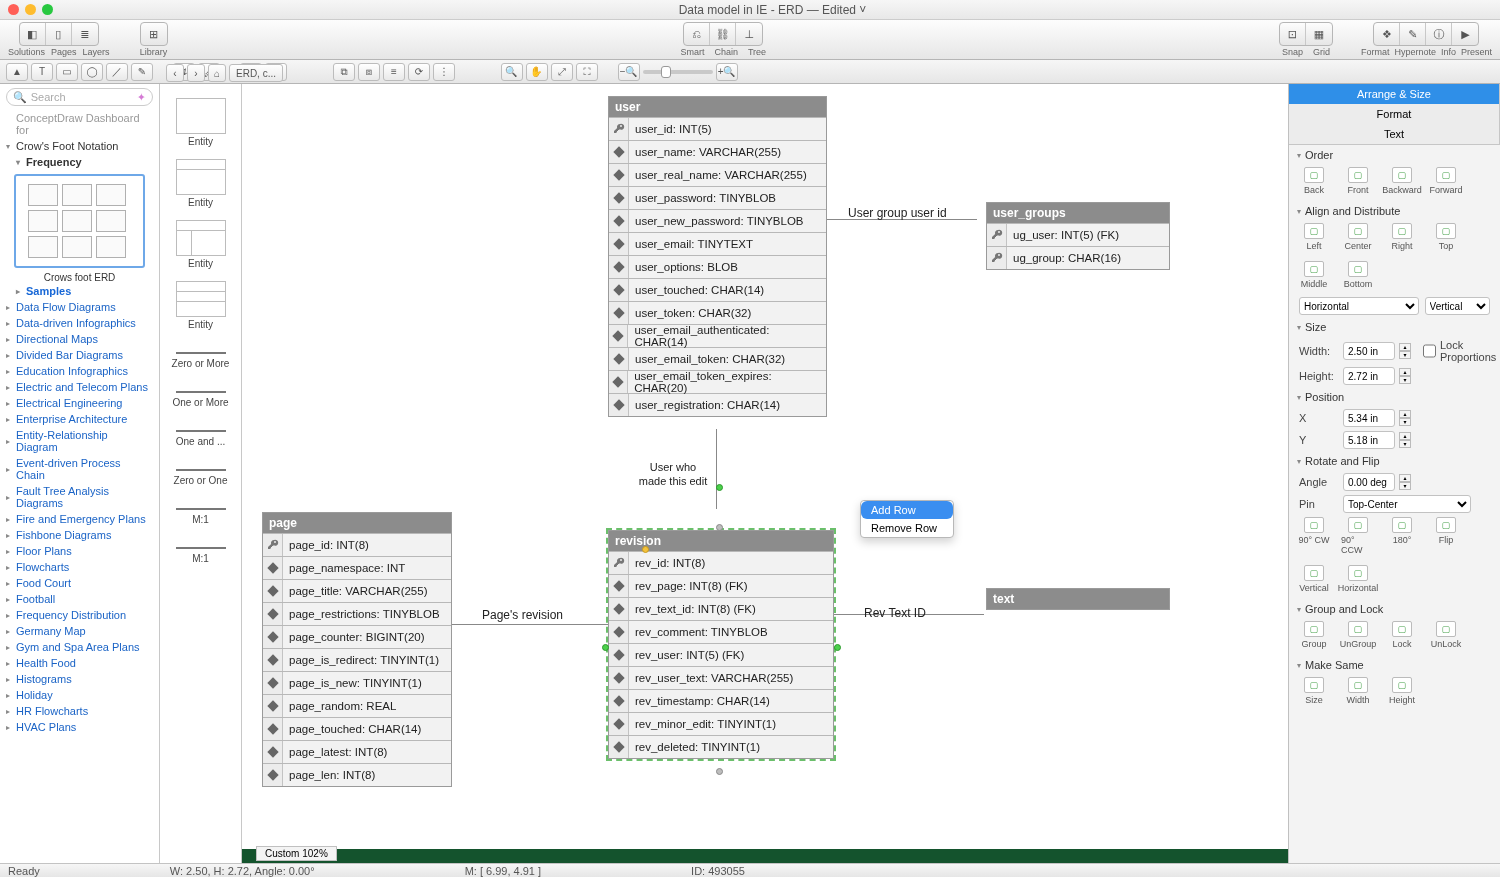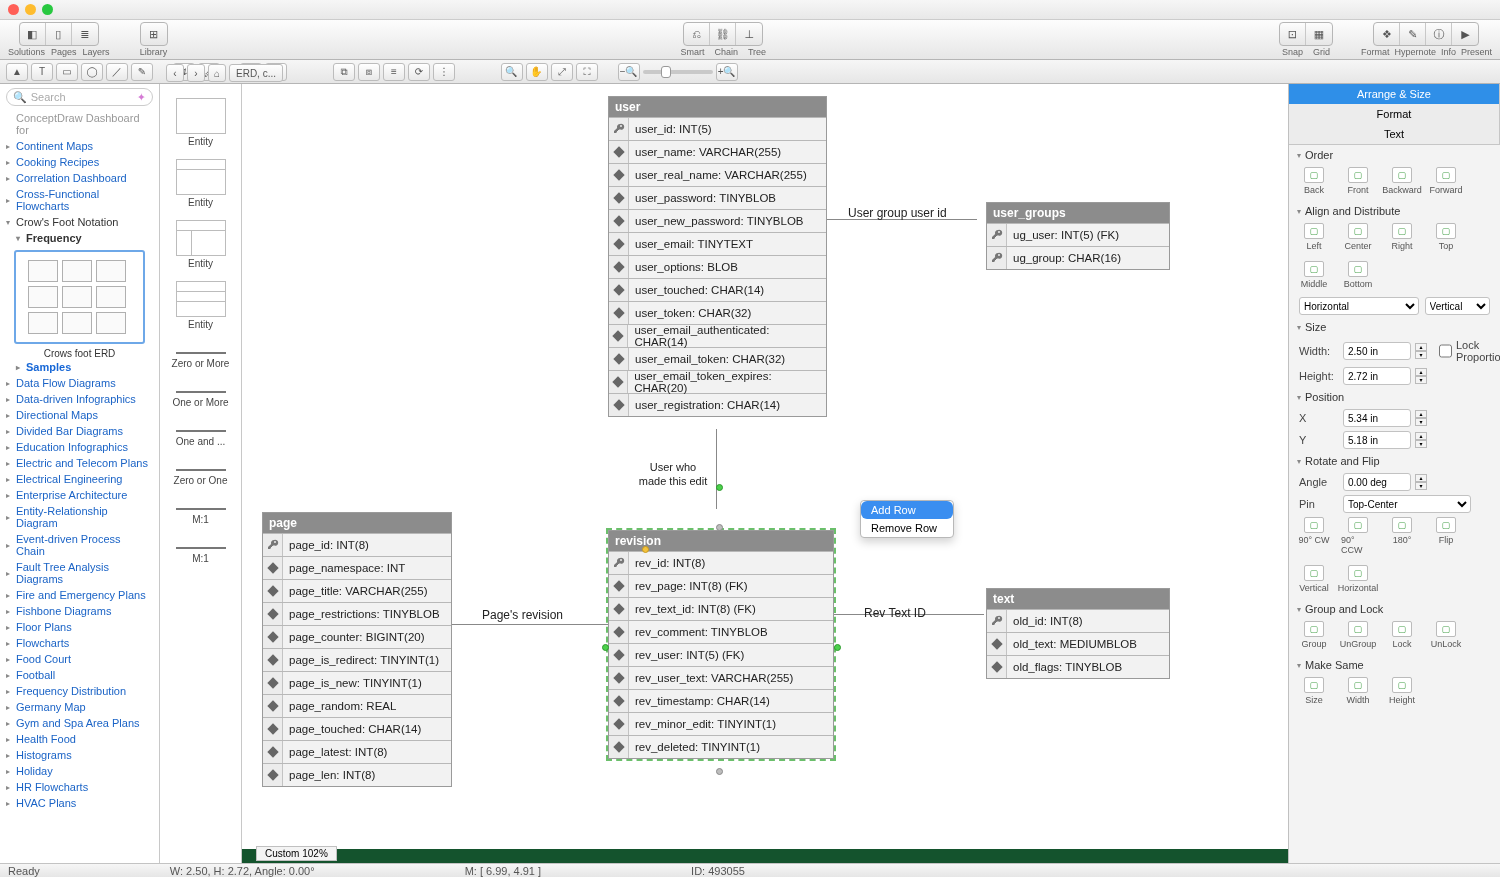--- a/index.html
+++ b/index.html
@@ -75,21 +75,21 @@
 .insp-tab{ flex:1; text-align:center; padding:4px 0; font-size:11px; background:#ececec; border-right:1px solid #c6c6c6;}
 .insp-tab.active{ background:#2f8fe8; color:#fff;}
 .sect-h{ padding:4px 8px; font-size:11px; color:#333; display:flex; align-items:center; gap:4px;}
 .sect-h::before{content:"▾"; font-size:8px; color:#888;}
 .btnrow{ display:flex; gap:10px; padding:2px 8px 6px; flex-wrap:wrap;}
 .ibtn{ display:flex; flex-direction:column; align-items:center; gap:2px; width:34px;}
 .ibtn .ic{ width:20px; height:16px; border:1px solid #bbb; border-radius:2px; background:#fff; display:flex;align-items:center;justify-content:center; font-size:9px; color:#45a049;}
 .ibtn .lb{ font-size:9px; color:#555;}
 .form-row{ display:flex; align-items:center; gap:6px; padding:2px 10px;}
 .form-row label{ width:38px; color:#444;}
-.form-row input{ width:68px; height:18px; border:1px solid #c2c2c2; border-radius:3px; padding:0 4px; font-size:10px; background:#fff;}
+.form-row input{ width:52px; height:18px; border:1px solid #c2c2c2; border-radius:3px; padding:0 4px; font-size:10px; background:#fff;}
 .form-row select{ width:128px; height:18px; border:1px solid #c2c2c2; border-radius:3px; font-size:10px; background:#fff;}
 .stepper{ display:flex; flex-direction:column; margin-left:-2px;}
 .stepper span{ width:12px; height:8px; border:1px solid #bbb; background:#f4f4f4; font-size:6px; line-height:6px; text-align:center;}
 .chk{ display:flex; align-items:center; gap:4px; font-size:10px; color:#444;}
 
 
 .status{ position:absolute; bottom:0; left:0; right:0; height:14px; background:linear-gradient(#f6f6f6,#e6e6e6); border-top:1px solid #c3c3c3; display:flex; align-items:center; padding:0 8px; font-size:10px; color:#555; gap:30px;}
 
 
 .handle{ position:absolute; width:7px; height:7px; background:#4bd04b; border:1px solid #2d9a2d; border-radius:50%;}
@@ -101,20 +101,21 @@
 </style>
 </head>
 <body>
 
 <div class="titlebar">
   <div class="traffic">
     <div class="tl r"></div>
     <div class="tl y"></div>
     <div class="tl g"></div>
   </div>
+  <div class="title">Data model in IE - ERD — Edited ˅</div>
 </div>
 
 <div class="toolbar">
   <div class="tb-group">
     <div class="tb-seg">
       <div class="tb-btn">◧</div>
       <div class="tb-btn">▯</div>
       <div class="tb-btn">≣</div>
     </div>
     <div style="display:flex; gap:6px;">
@@ -204,26 +205,20 @@
 <div class="cols">
 
   <div class="sidebar-left">
     <div class="search">
       <span>🔍</span>
       <span style="margin-left:4px;">Search</span>
       <span style="margin-left:auto; color:#d57bd5;">✦</span>
     </div>
     <div class="tree">
       <div class="tree-item head" style="color:#999;">ConceptDraw Dashboard for</div>
-      <div id="tree-groups">
-          <div class="tree-item closed">Continent Maps</div>
-          <div class="tree-item closed">Cooking Recipes</div>
-          <div class="tree-item closed">Correlation Dashboard</div>
-          <div class="tree-item closed">Cross-Functional Flowcharts</div>
-        </div>
       <div class="tree-item head open">Crow's Foot Notation</div>
       <div class="tree-item head open" style="padding-left:22px; color:#333; font-weight:600;">Frequency</div>
       <div style="border:2px solid #6ea8e8; border-radius:3px; margin:4px 10px 2px; padding:4px 2px;">
         <div class="thumbs">
           <div class="thumb"></div>
             <div class="thumb"></div>
             <div class="thumb"></div>
           <div class="thumb"></div>
             <div class="thumb"></div>
             <div class="thumb"></div>
@@ -555,42 +550,20 @@
 
       <div class="handle y" style="left:400px; top:462px;"></div>
       <div class="handle g" style="left:474px; top:400px;"></div>
       <div class="handle gr" style="left:474px; top:440px;"></div>
       <div class="handle g" style="left:360px; top:560px;"></div>
       <div class="handle g" style="left:592px; top:560px;"></div>
       <div class="handle gr" style="left:474px; top:684px;"></div>
 
       <div class="erd" style="left:744px; top:504px; width:184px;">
         <div class="erd-head">text</div>
-        <div id="rows-text">
-            <div class="erd-row">
-              <div class="icon-cell">
-                <svg class="key-svg" viewBox="0 0 24 24">
-                  <path fill="#777" d="M14 2a6 6 0 00-5.65 8L2 16v4h4l2-2v-2h2v-2h2l1.35-1.35A6 6 0 1014 2zm2 6a2 2 0 110-4 2 2 0 010 4z"></path>
-                </svg>
-              </div>
-              <div class="fld">old_id: INT(8)</div>
-            </div>
-            <div class="erd-row">
-              <div class="icon-cell">
-                <div class="diam"></div>
-              </div>
-              <div class="fld">old_text: MEDIUMBLOB</div>
-            </div>
-            <div class="erd-row">
-              <div class="icon-cell">
-                <div class="diam"></div>
-              </div>
-              <div class="fld">old_flags: TINYBLOB</div>
-            </div>
-          </div>
       </div>
 
       <div class="conn-lbl" style="left:606px; top:122px;">User group user id</div>
       <div class="conn-lbl" style="left:376px; top:376px; width:110px;">
         <span>User who</span><br><span>made this edit</span>
       </div>
       <div class="conn-lbl" style="left:240px; top:524px;">Page's revision</div>
       <div class="conn-lbl" style="left:622px; top:522px;">Rev Text ID</div>
 
       <div class="ctx" style="left:618px; top:416px;">

